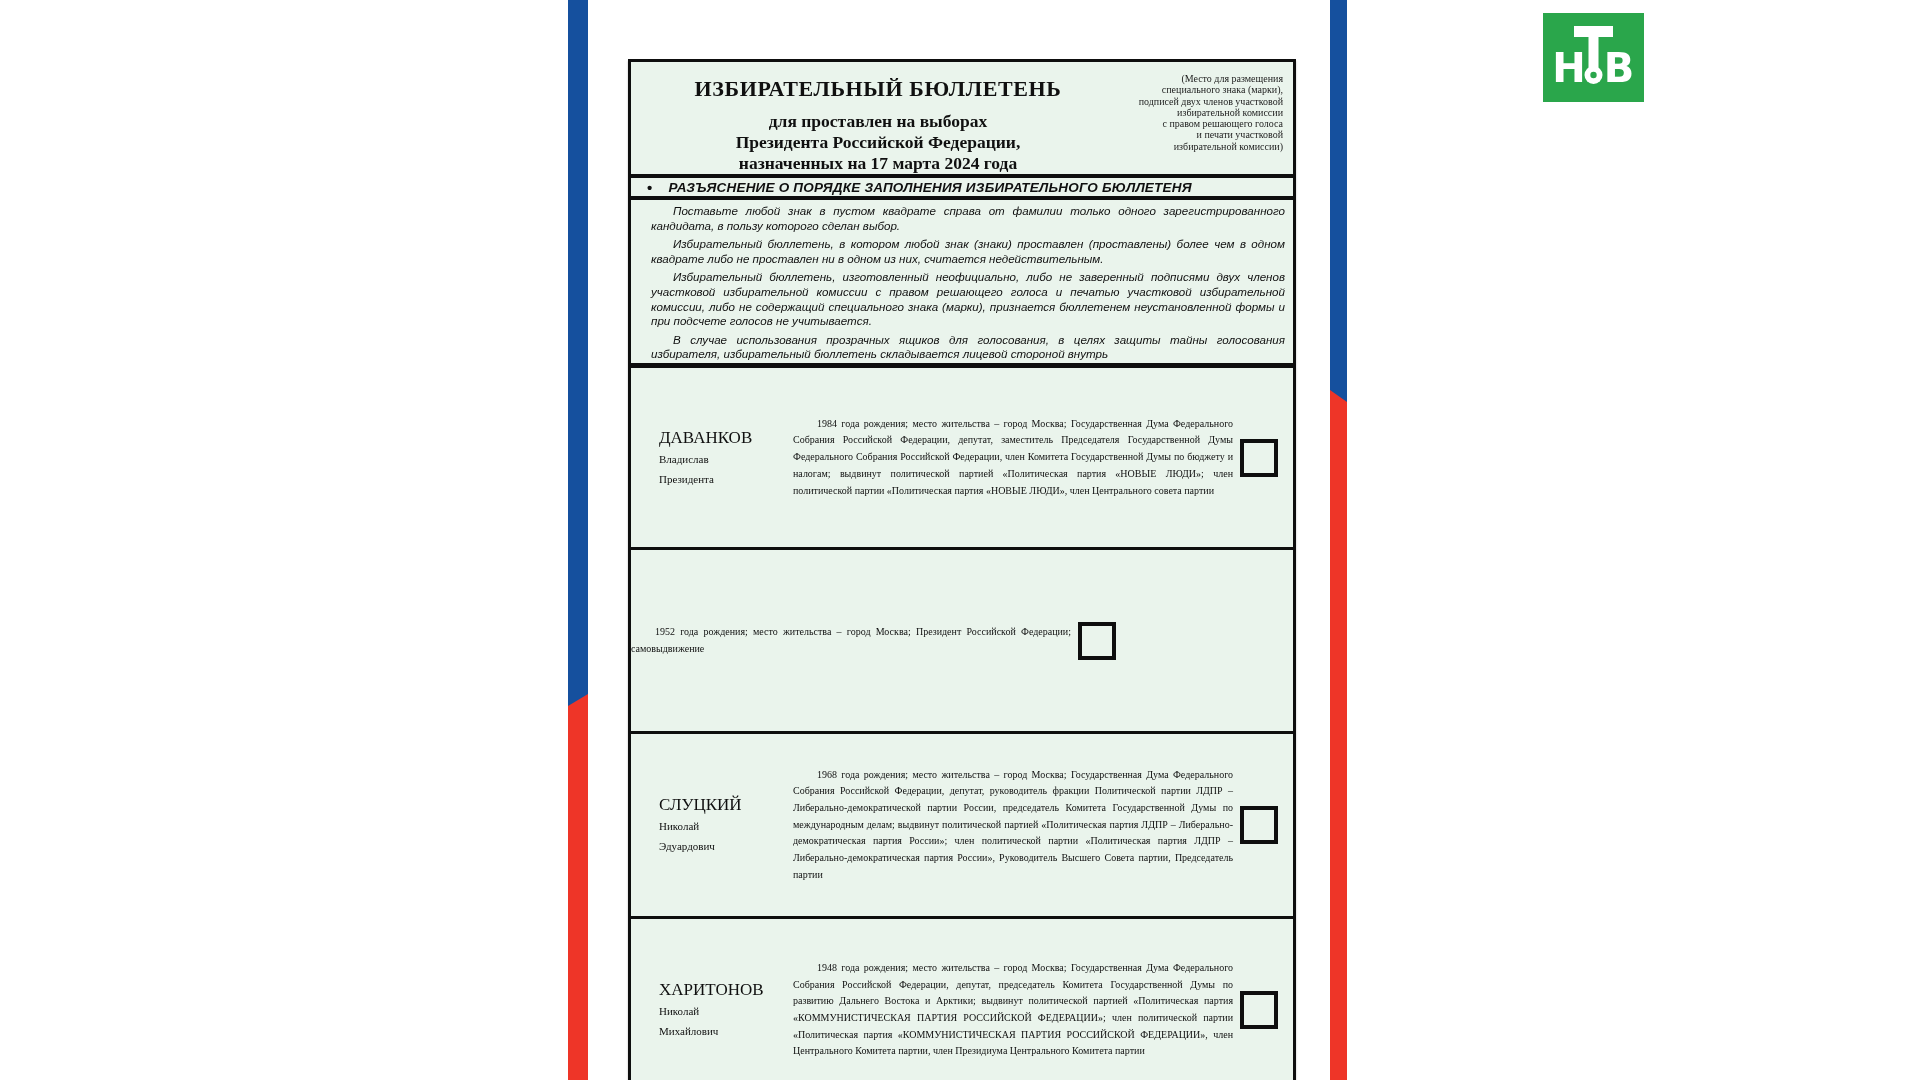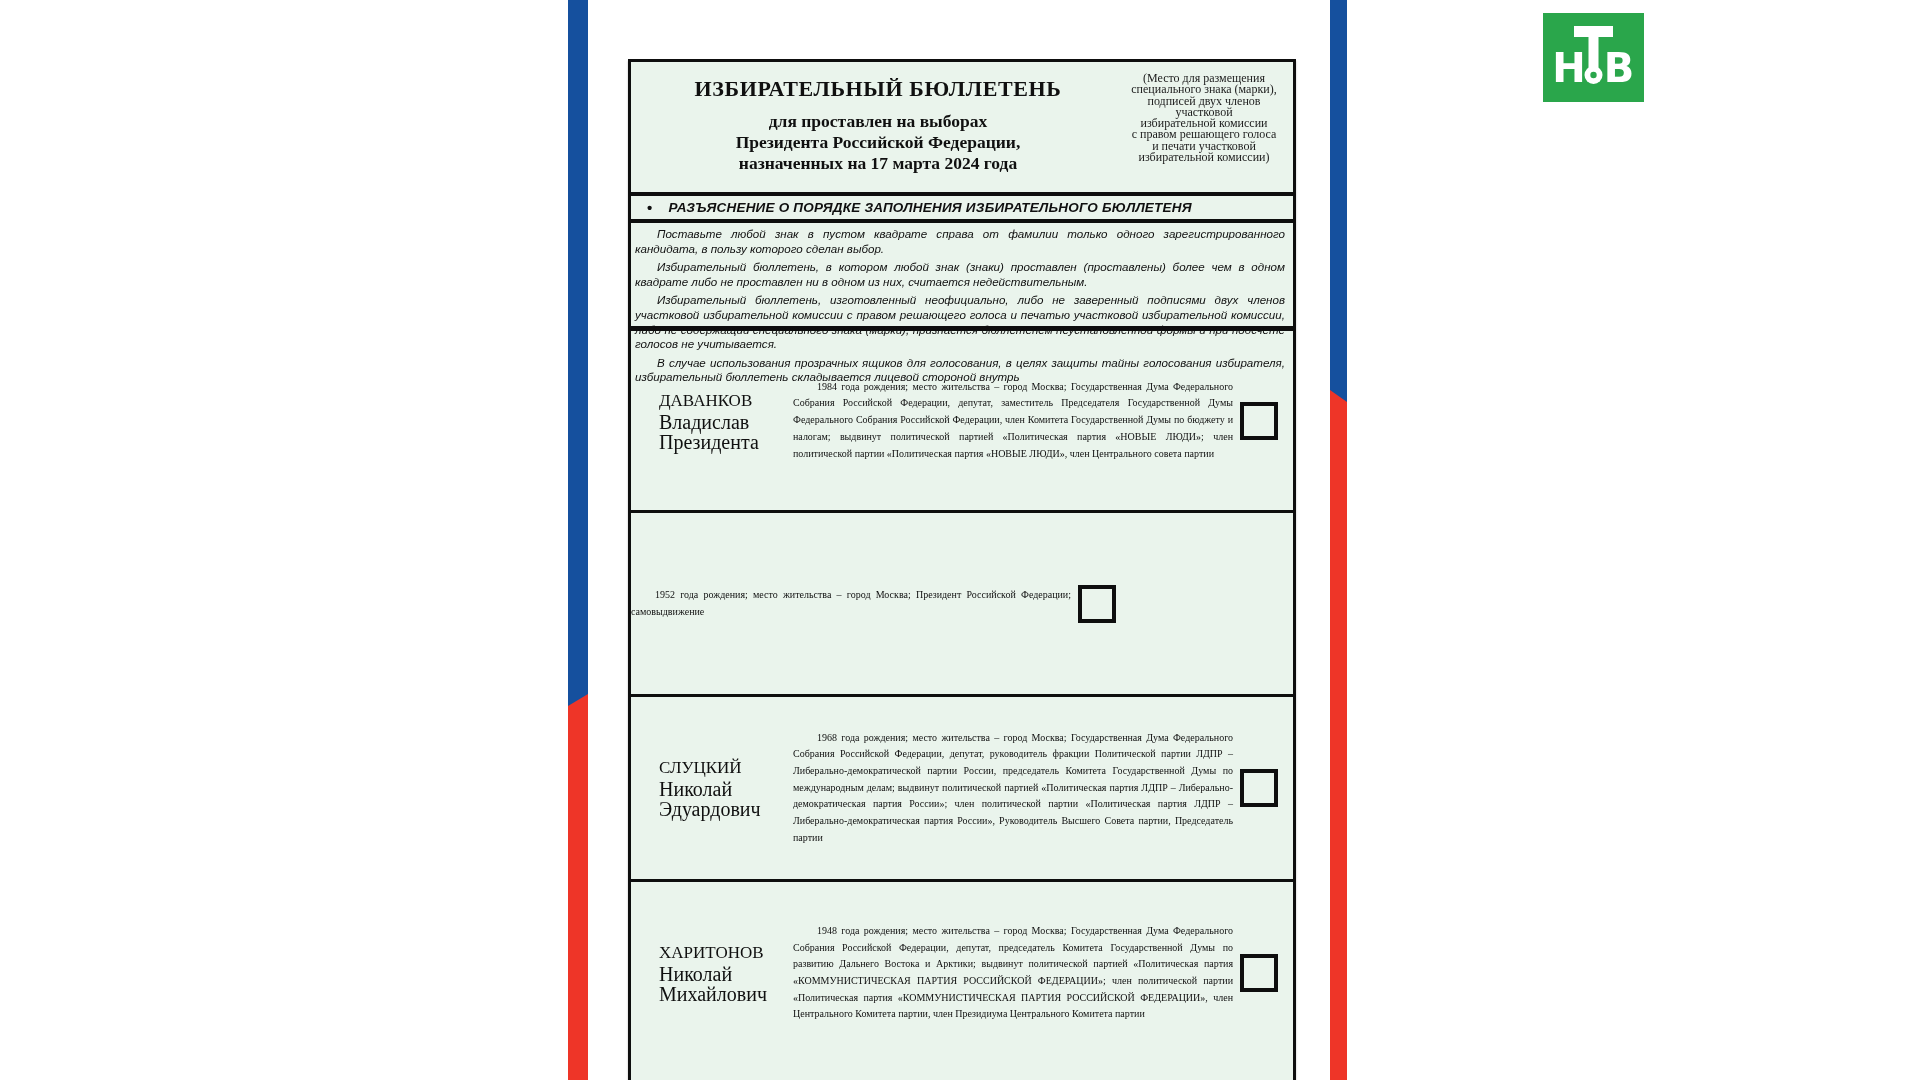--- a/index.html
+++ b/index.html
@@ -26,55 +26,55 @@
     box-shadow: 0 2px 2px rgba(0,0,0,0.25);
     margin-top: 41px;
   }
 
   
   .b-header { height: 134px; border-bottom: 4px solid #0e0e0e; display: flex; }
   .b-header-main { flex: 1 1 auto; text-align: center; padding-top: 14px; }
   .b-title { font-size: 22px; font-weight: bold; letter-spacing: 0.6px; margin-bottom: 9px; }
   .b-subtitle { font-size: 17.5px; font-weight: bold; line-height: 21px; }
   .b-stamp-note {
-    flex: 0 0 168px; padding: 11px 10px 0 0; text-align: center;
-    font-size: 12px; line-height: 11.3px; color: #1c1c1c;
+    flex: 0 0 168px; padding: 11px 10px 0 0; text-align: right;
+    font-size: 10px; line-height: 11.3px; color: #1c1c1c;
   }
 
   
   .b-expl-head {
     height: 27px; border-bottom: 4px solid #0e0e0e;
     display: flex; align-items: center;
     font-family: "Liberation Sans", sans-serif;
     font-style: italic; font-weight: bold; font-size: 13.5px;
     padding-left: 16px; letter-spacing: 0.2px;
   }
   .b-expl-head .bullet { font-style: normal; margin-right: 16px; font-size: 15px; }
 
   
   .b-expl {
-    height: 108px; border-bottom: 5px solid #0e0e0e;
+    height: 168px; border-bottom: 5px solid #0e0e0e;
     font-family: "Liberation Sans", sans-serif;
     font-style: italic; font-size: 11.6px; line-height: 14.6px;
-    padding: 4px 8px 0 4px; text-align: justify;
+    padding: 4px 8px 0 20px; text-align: justify;
   }
   .b-expl p { text-indent: 22px; margin-bottom: 4px; }
 
   
   .b-rows { flex: 1 1 auto; display: flex; flex-direction: column; }
   .row { display: flex; align-items: center; }
   .row + .row { border-top: 3px solid #0e0e0e; }
   .row-1 { height: 179px; }
   .row-2 { height: 184px; }
   .row-3 { height: 185px; }
   .row-4 { height: 185px; }
 
   .cand-name { flex: 0 0 162px; padding-left: 28px; font-weight: normal; }
   .cand-surname { font-size: 17px; line-height: 22px; }
-  .cand-given { font-size: 20px; line-height: 20px; }
+  .cand-given { font-size: 11px; line-height: 20px; }
 
   .cand-desc {
     flex: 0 0 440px; font-size: 10px; line-height: 16.7px;
     text-align: justify; text-indent: 24px;
   }
 
   .cand-box {
     flex: 0 0 38px; width: 38px; height: 38px; margin-left: 7px;
     border: 4px solid #0e0e0e; background: transparent;
   }

